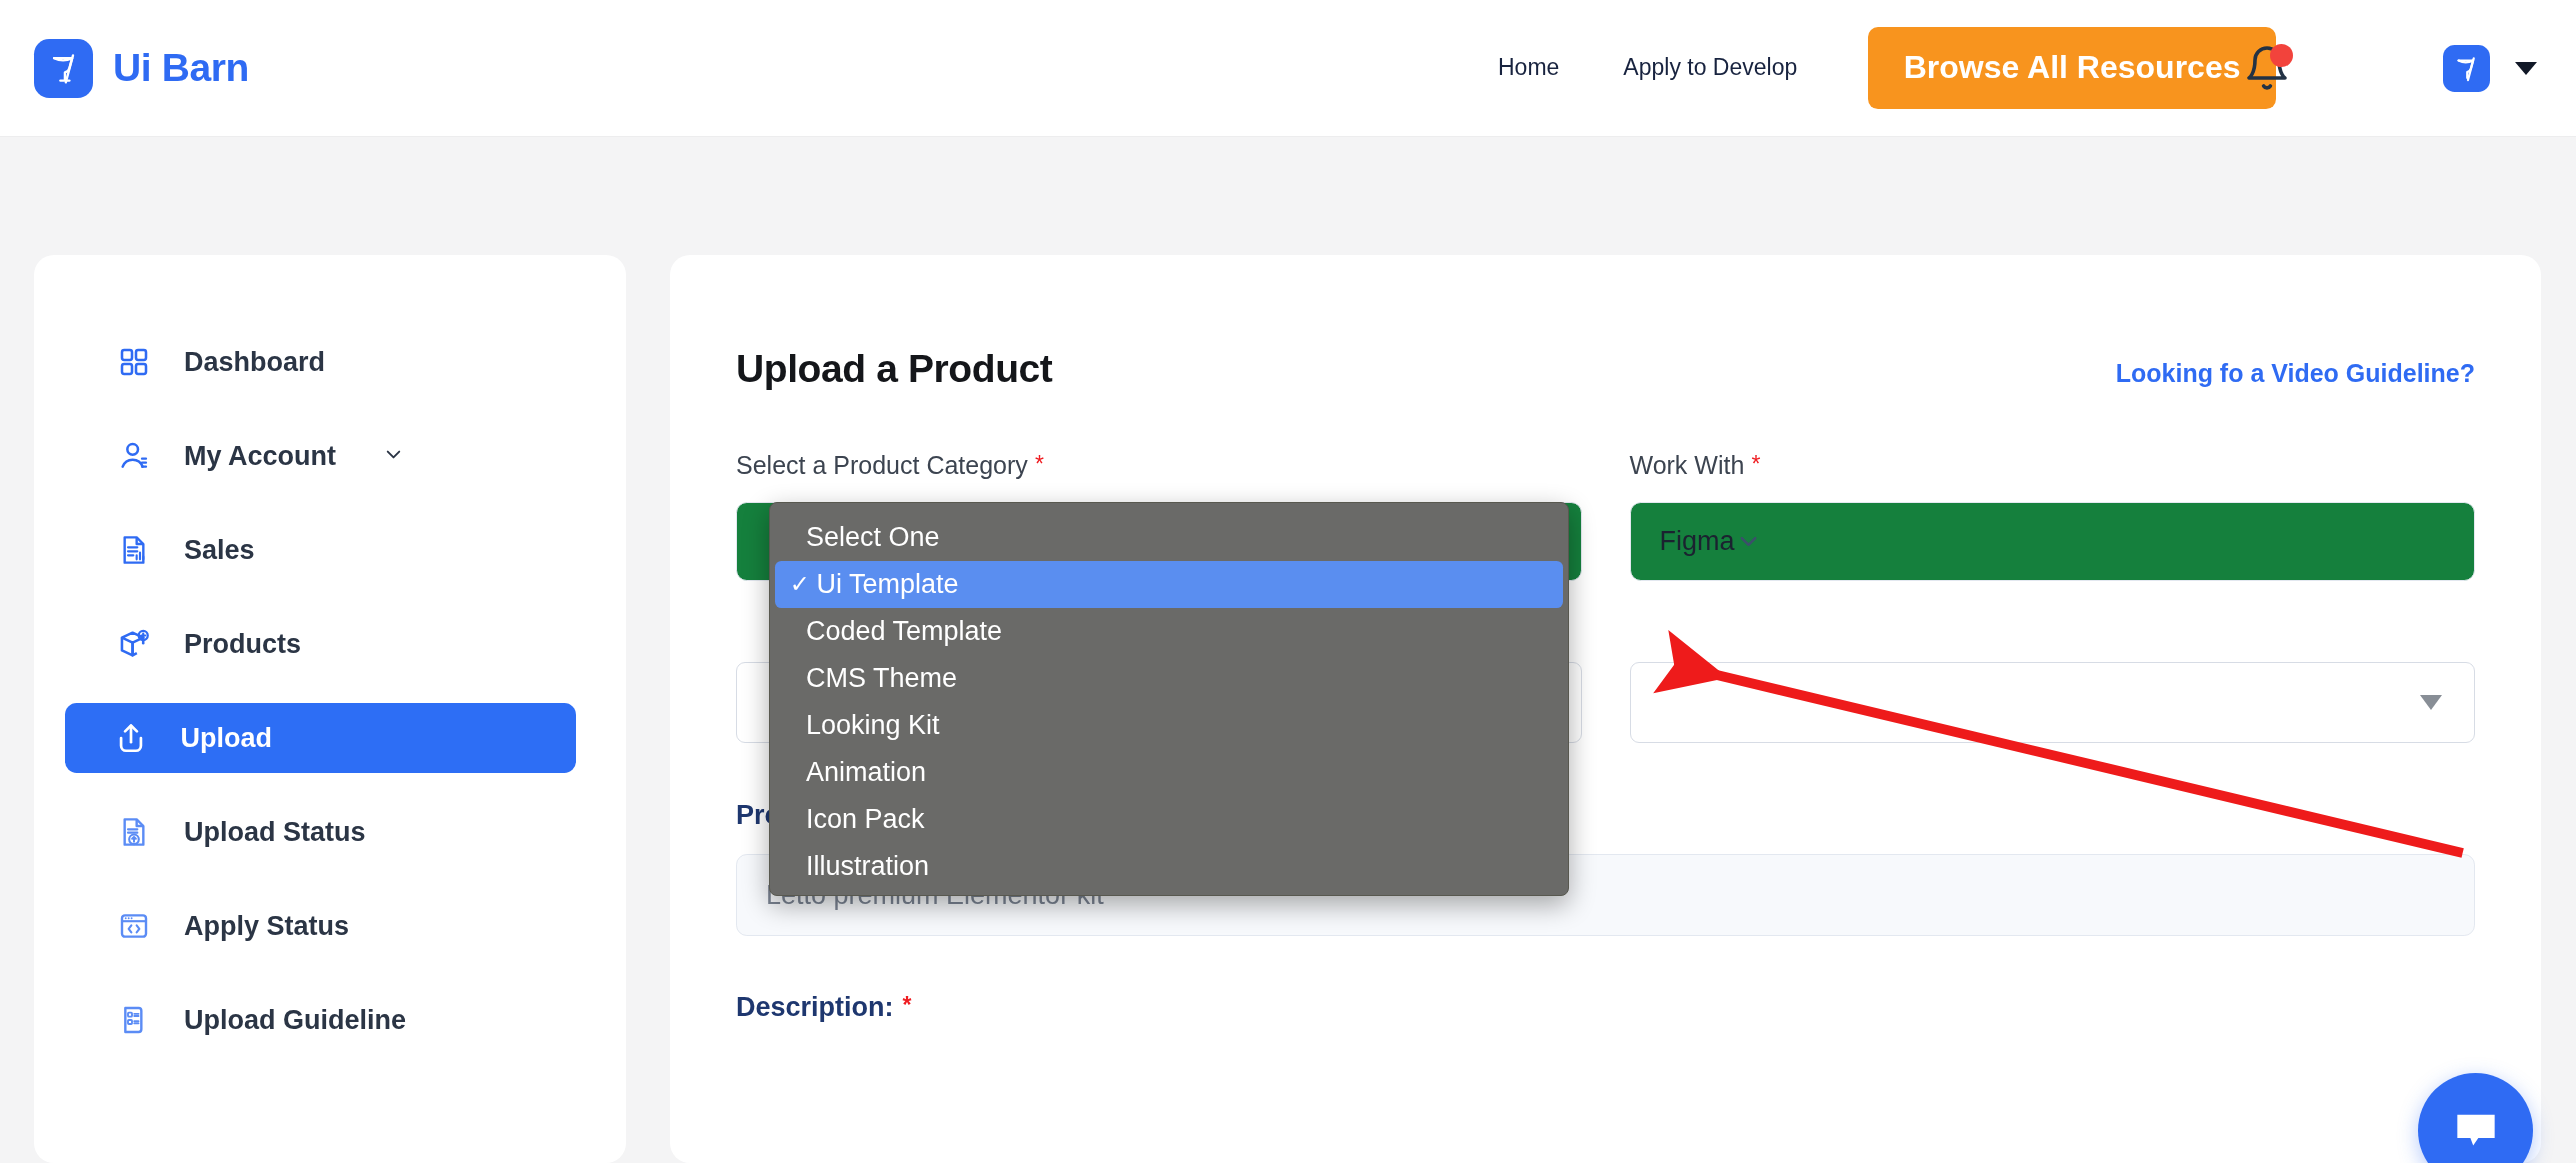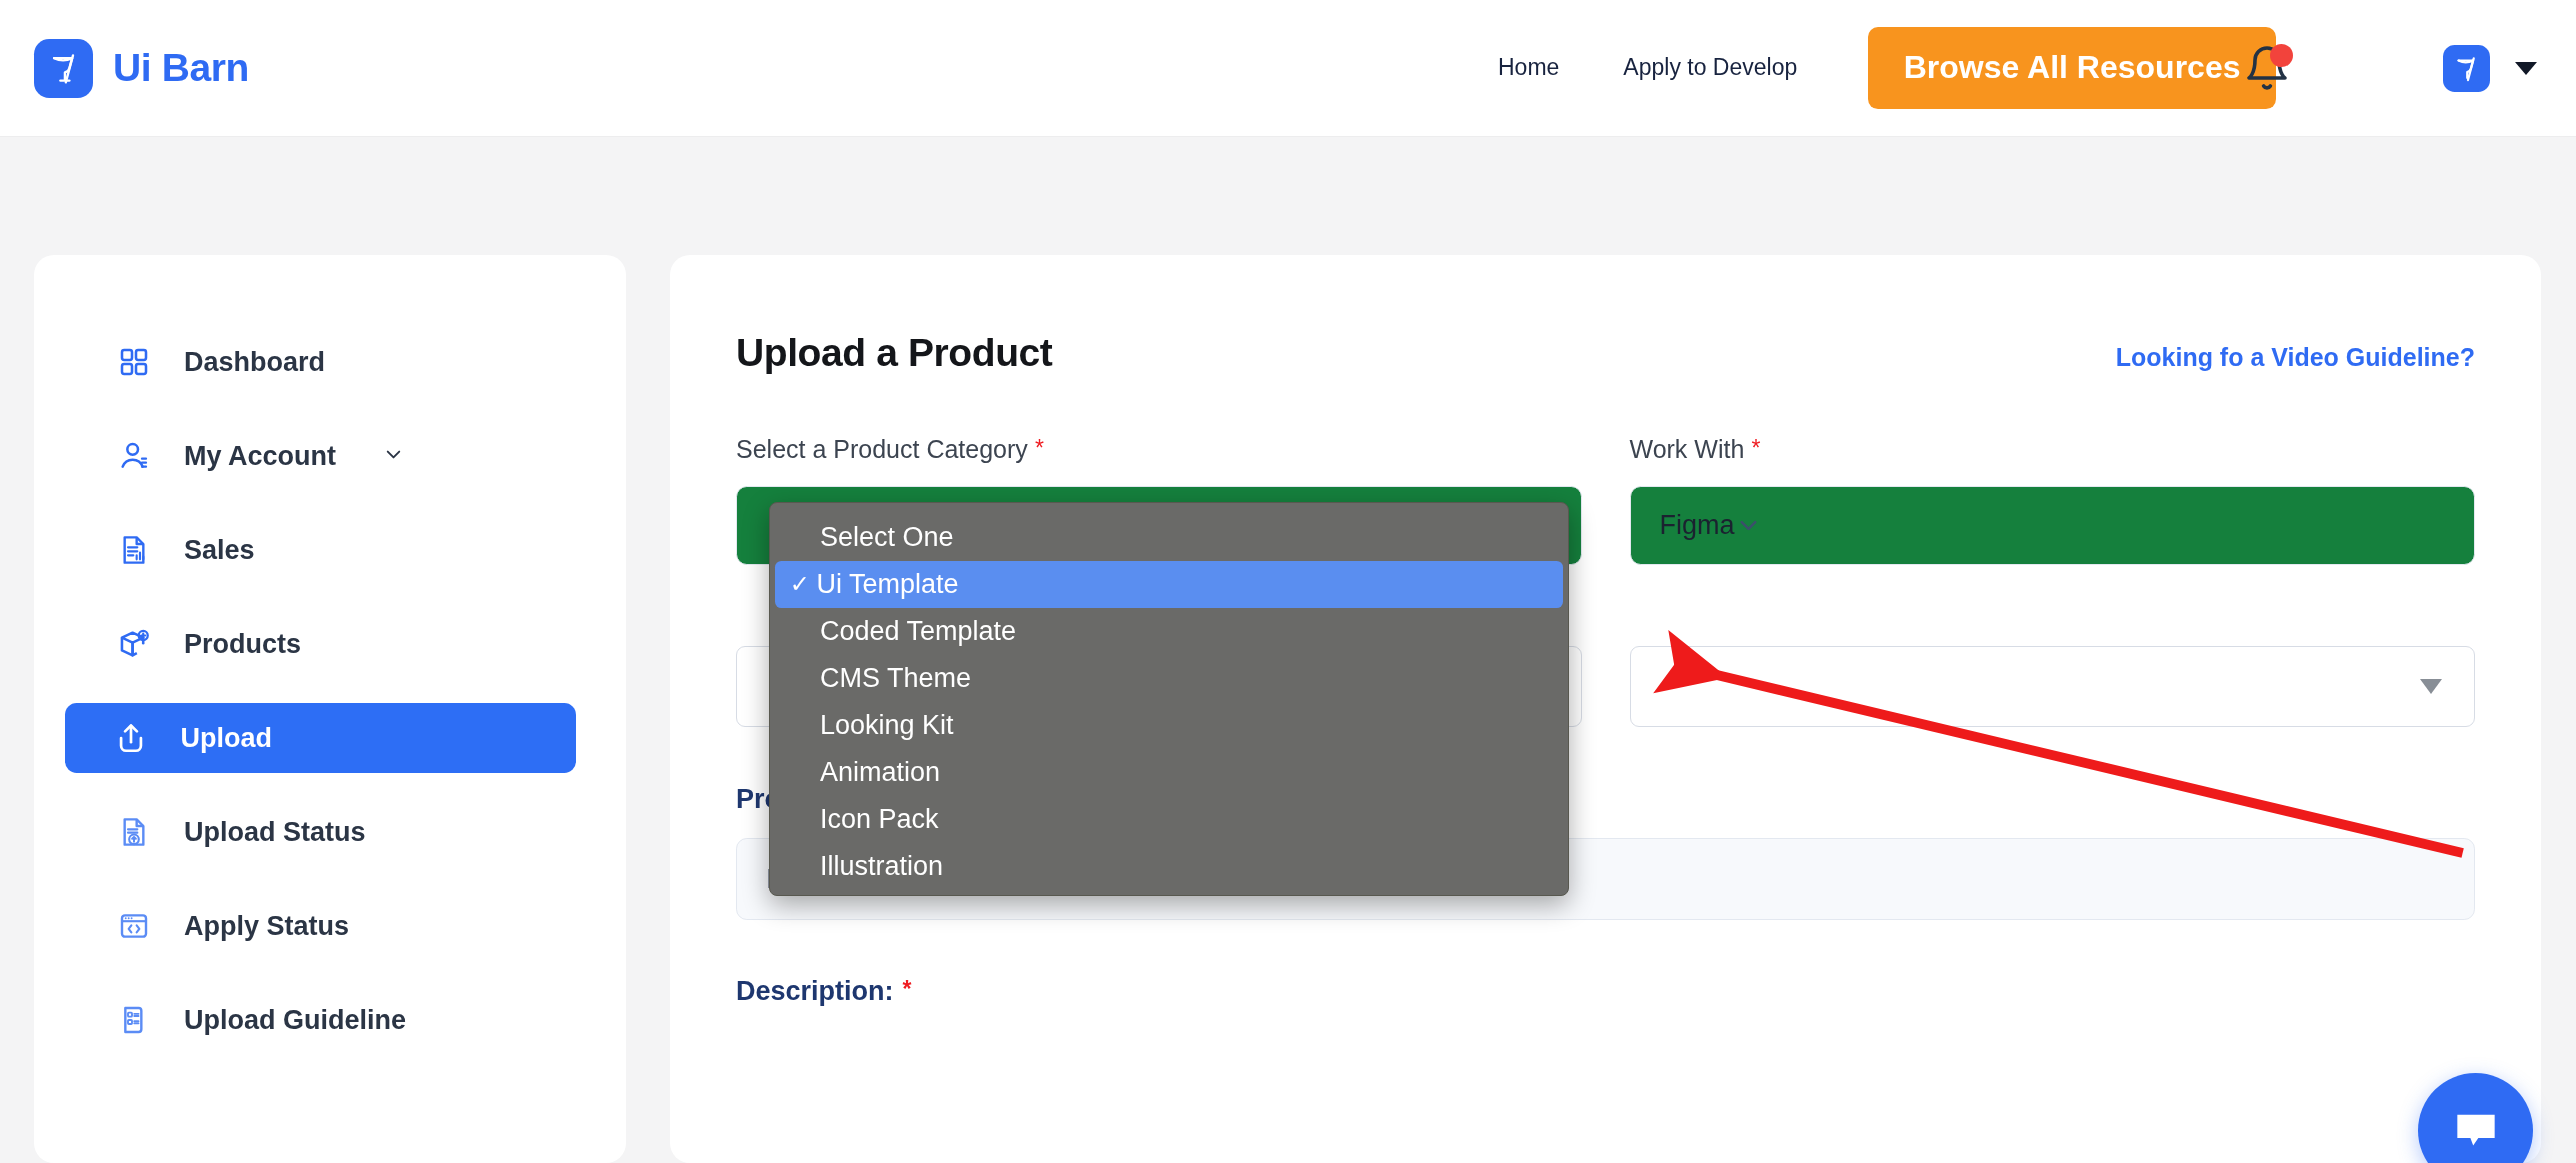--- a/index.html
+++ b/index.html
@@ -83,21 +83,21 @@
   .side-chevron { margin-left: 14.3px; }
 
   
   .main-card {
     position: absolute; left: 670px; top: 255px;
     width: 1871px; height: 908px;
     background: #ffffff; border-radius: 20px;
     padding: 76px 66px 0 66px;
     overflow: hidden;
   }
-  .card-head { display: flex; align-items: baseline; justify-content: space-between; }
+  .card-head { display: flex; align-items: baseline; justify-content: space-between; margin-top: 16px; }
   .card-title { font-size: 39px; font-weight: 700; color: #14161a; letter-spacing: -0.4px; }
   .video-link { font-size: 25px; font-weight: 700; color: #2f6bf3; cursor: pointer; white-space: nowrap; }
 
   .form-row { display: flex; gap: 48px; margin-top: 60px; }
   .field { flex: 1; min-width: 0; }
   .field-label-light {
     font-size: 25px; color: #3c4450; font-weight: 400;
     display: flex; align-items: flex-start; gap: 7.2px;
   }
   .req { color: #ef1d22; font-size: 23px; line-height: 1; position: relative; top: 1.8px; }
@@ -141,21 +141,21 @@
     position: absolute; left: 769px; top: 502px;
     width: 800px; height: 394px;
     background: #6a6a68; border-radius: 8px;
     border: 0.9px solid #58584f;
     box-shadow: 0 9px 27px rgba(0,0,0,0.33);
     padding: 10.8px 0;
     z-index: 40;
   }
   .dd-opt {
     height: 47px; display: flex; align-items: center;
-    padding-left: 50px; font-size: 27px; color: #ffffff;
+    padding-left: 36px; font-size: 27px; color: #ffffff;
     position: relative; cursor: pointer; white-space: nowrap;
   }
   .dd-opt.sel { background: #5a8ef0; border-radius: 6.3px; margin: 0 5.4px; padding-left: 41px; }
   .dd-check {
     position: absolute; left: 14.3px; font-size: 24px; color: #ffffff;
   }
 
   
   .anno { position: absolute; left: 0; top: 0; width: 2576px; height: 1163px;
           pointer-events: none; z-index: 60; }

